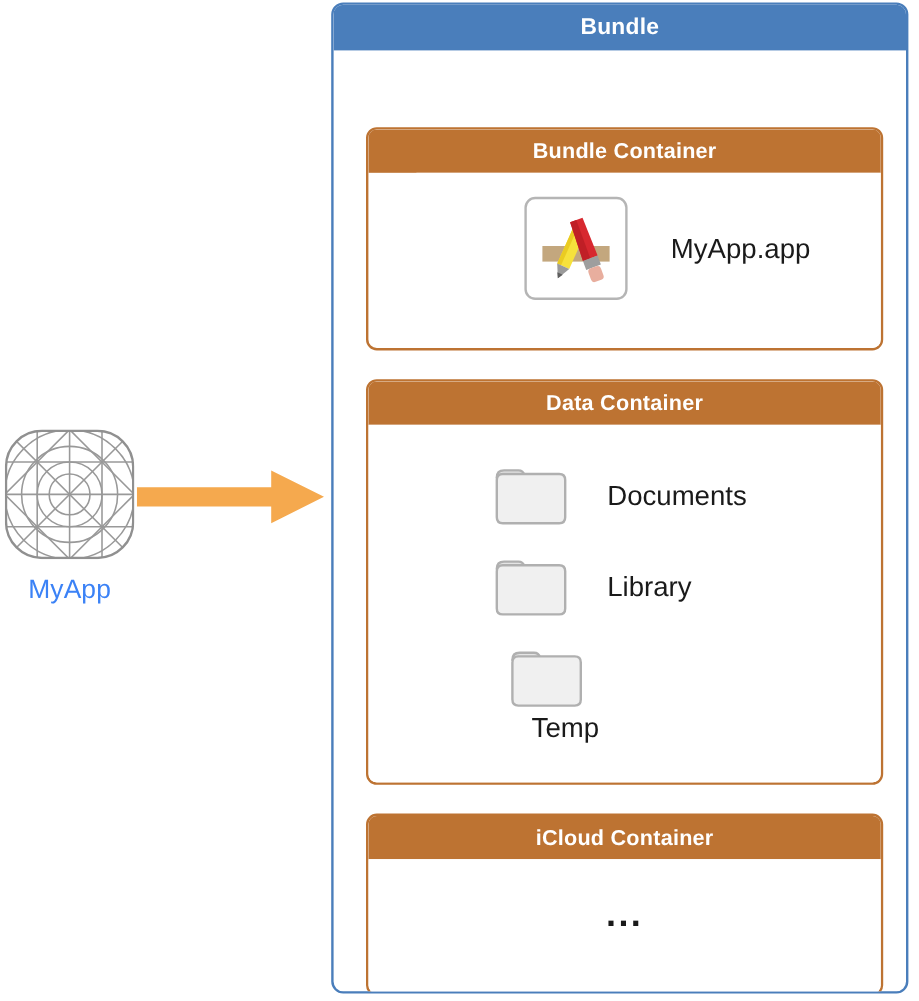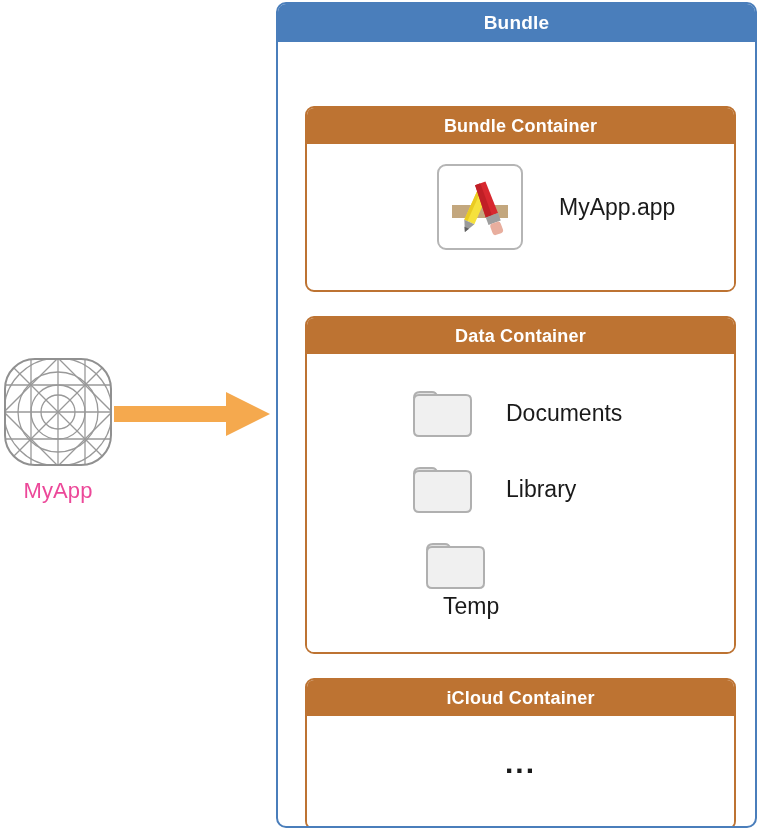--- a/index.html
+++ b/index.html
@@ -28,21 +28,21 @@
     height: 108px;
     display: block;
   }
   #app-label {
     position: absolute;
     left: 0;
     top: 478px;
     width: 116px;
     text-align: center;
     font-size: 22px;
-    color: #ec4899;
+    color: #3b82f6;
     letter-spacing: 0.1px;
   }
   #flow-arrow {
     position: absolute;
     left: 114px;
     top: 390px;
     width: 158px;
     height: 48px;
   }
 

